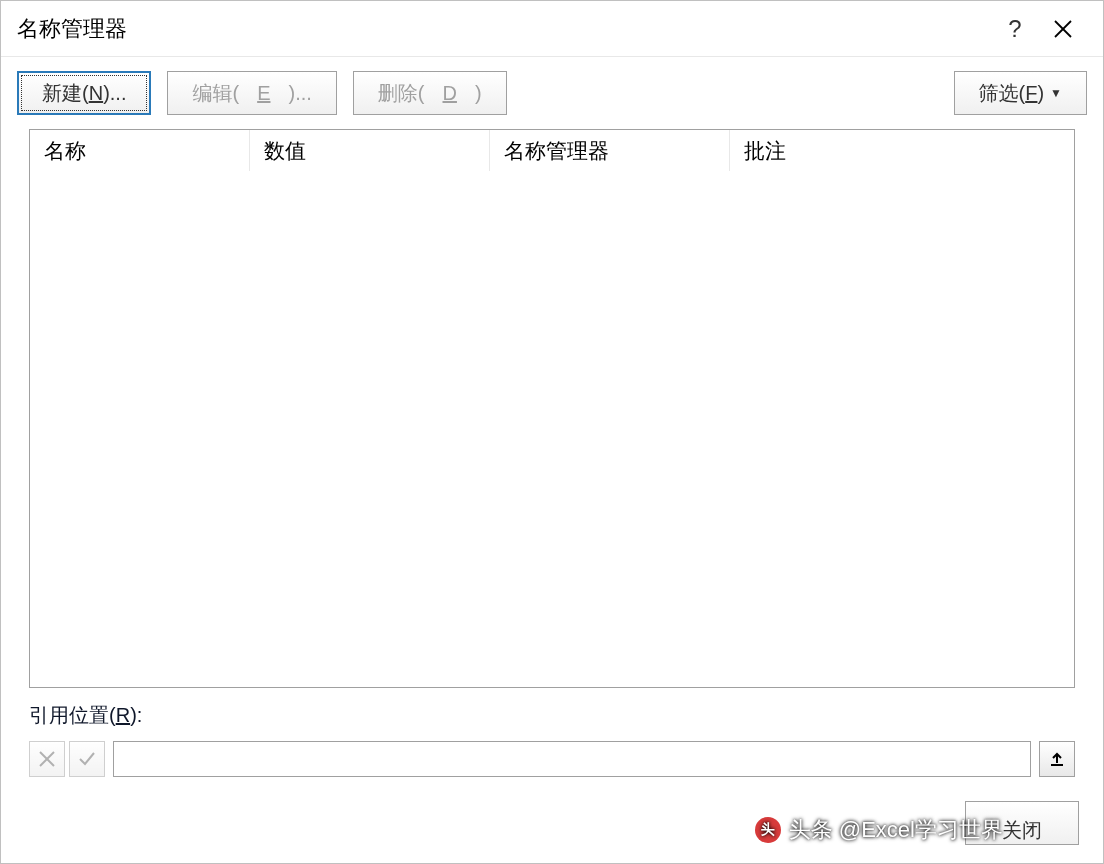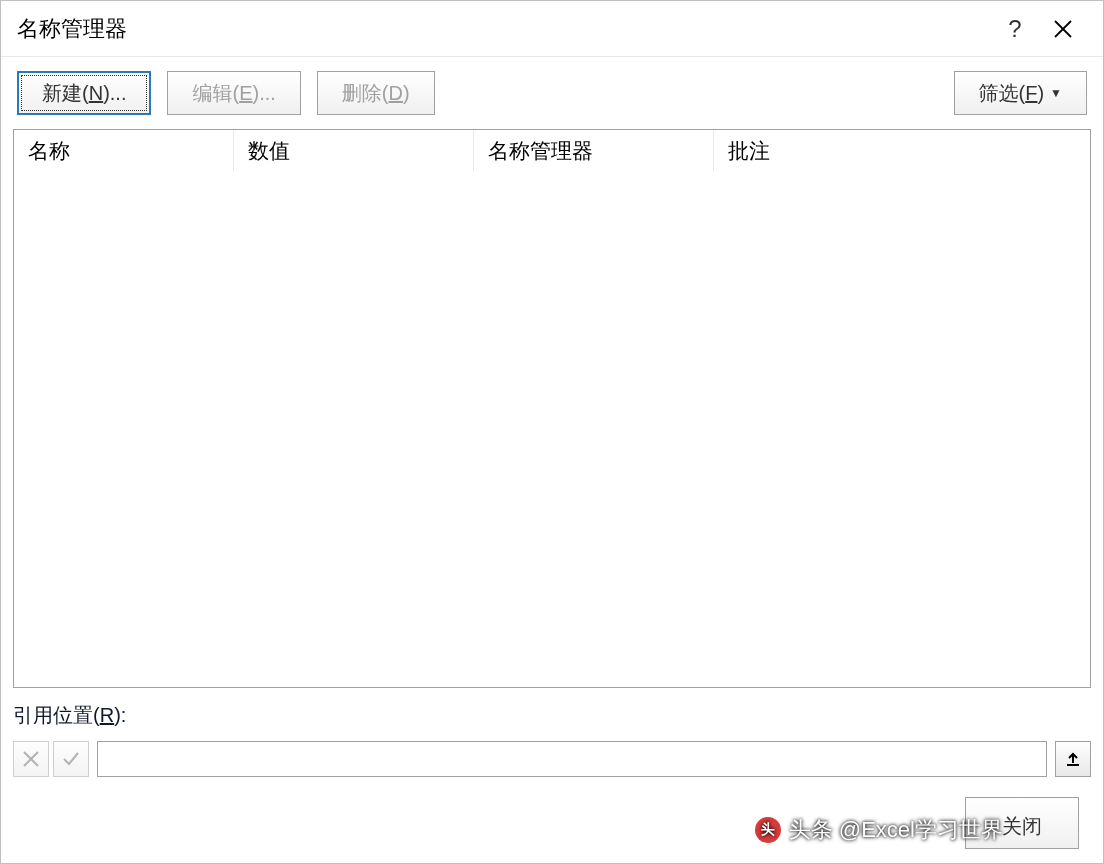--- a/index.html
+++ b/index.html
@@ -77,31 +77,32 @@
     }
     .btn.focused {
       border: 2px solid #2a7ab9;
       outline: 1px dotted #333333;
       outline-offset: -5px;
       padding: 0 23px;
     }
     .btn.disabled {
       color: #a0a0a0;
       cursor: default;
+      gap: 18px;
     }
     .toolbar-spacer {
       flex: 1;
     }
     .btn-filter .dropdown-arrow {
       margin-left: 6px;
       font-size: 12px;
     }
     .content {
       flex: 1;
-      margin: 0 12px;
+      margin: 0 28px;
       display: flex;
       flex-direction: column;
     }
     .table-container {
       flex: 1;
       border: 1px solid #a0a0a0;
       background: #ffffff;
       overflow: auto;
     }
     .table-header {
@@ -166,21 +167,21 @@
     }
     .footer {
       height: 80px;
       display: flex;
       align-items: center;
       justify-content: flex-end;
       padding: 0 24px;
       position: relative;
     }
     .btn-close-dialog {
-      height: 52px;
+      height: 44px;
       padding: 15px 36px;
       background: linear-gradient(to bottom, #ffffff, #f0f0f0);
       border: 1px solid #a0a0a0;
       font-size: 20px;
       color: #333333;
       cursor: pointer;
     }
     .watermark {
       position: absolute;
       bottom: 18px;

